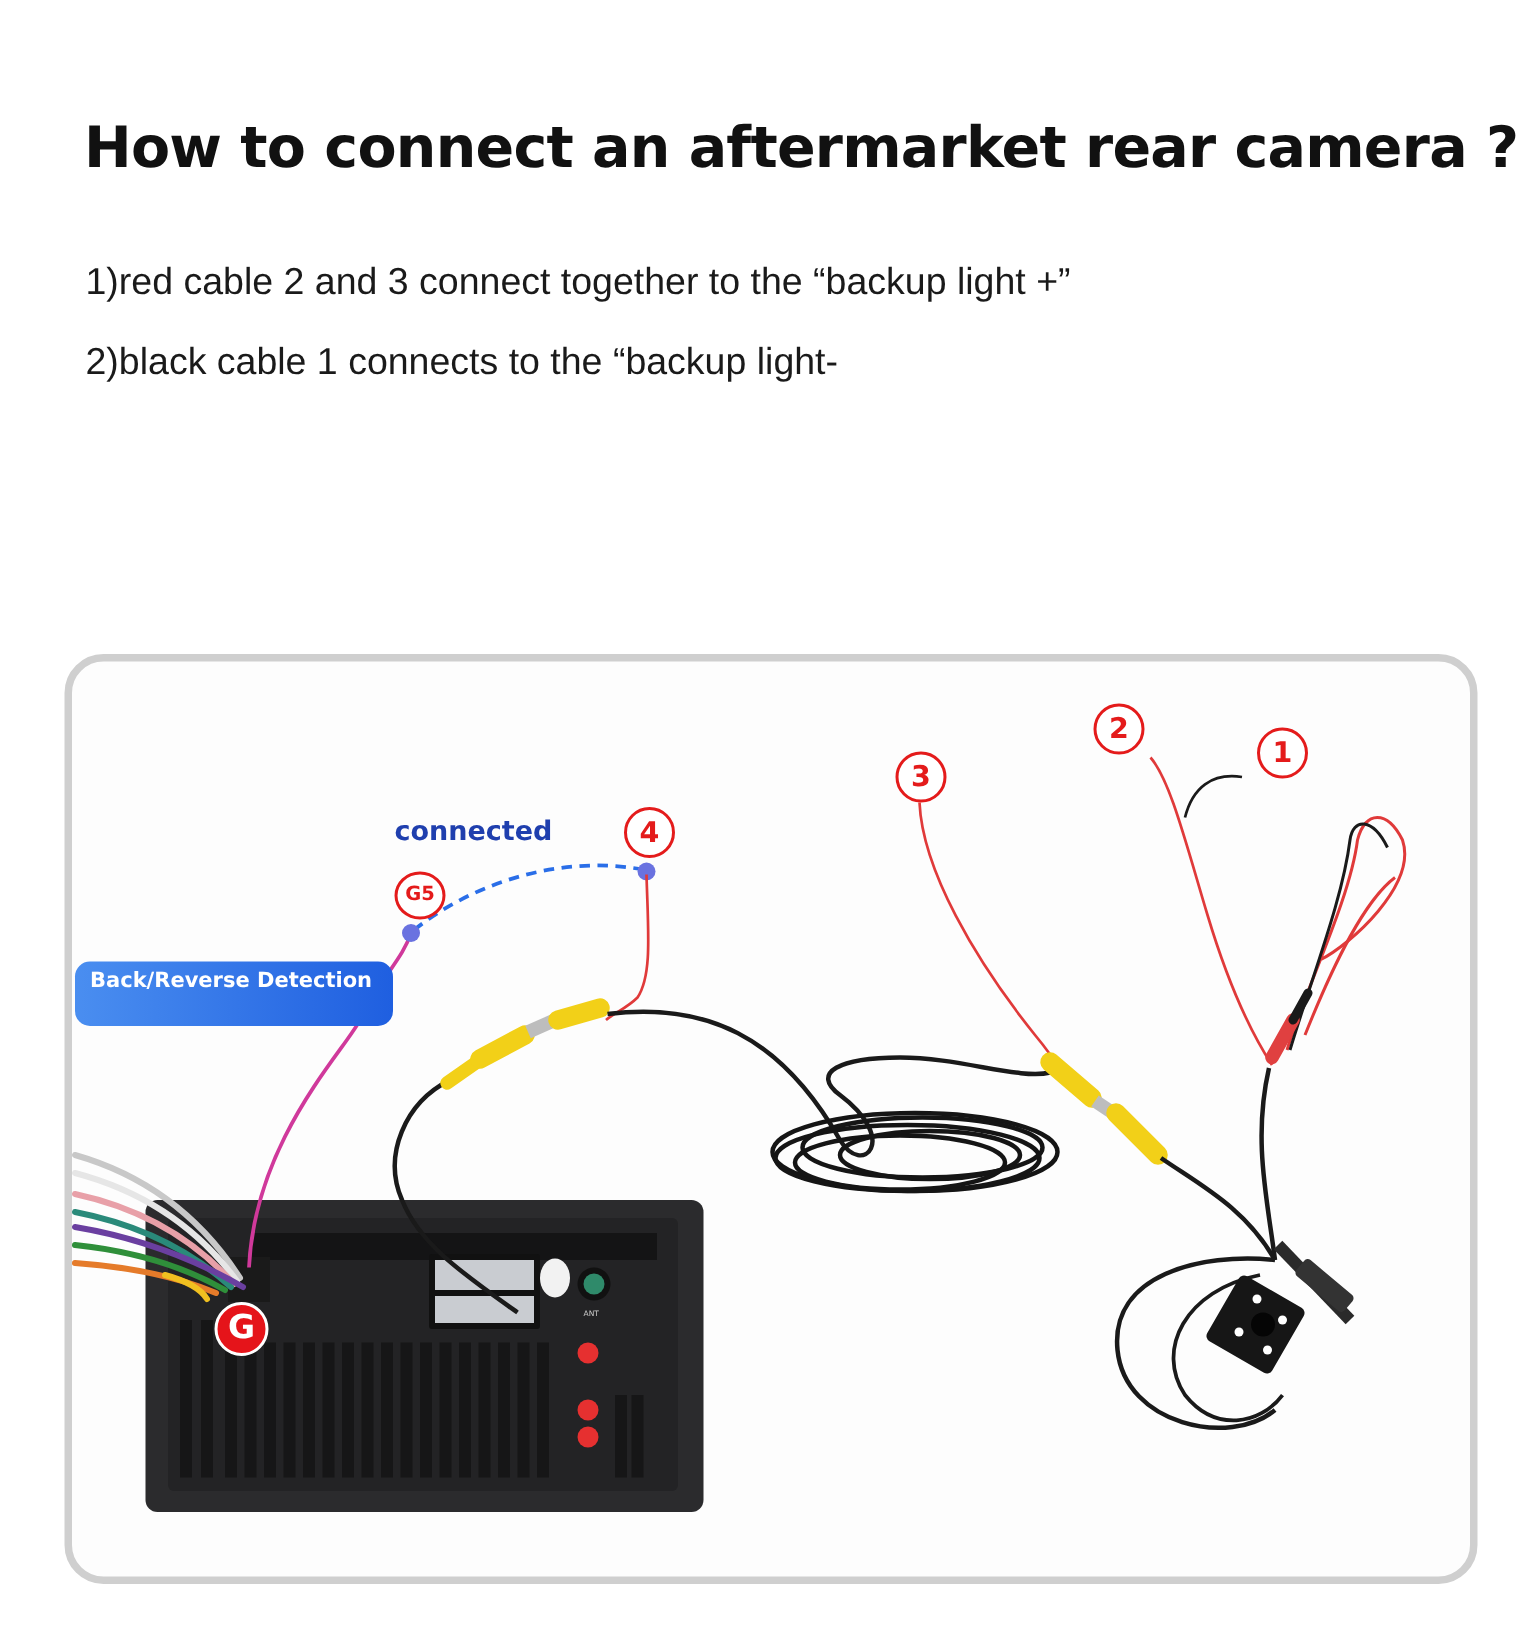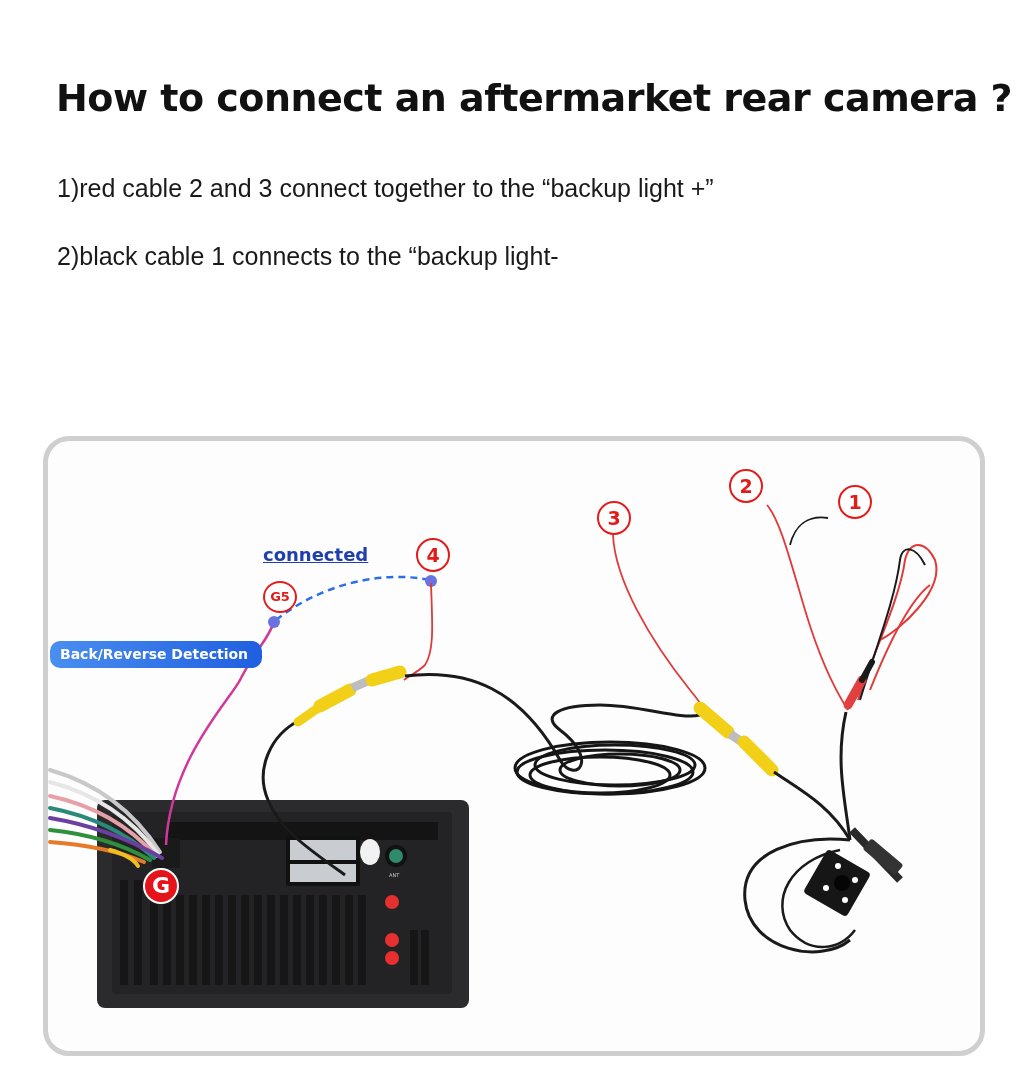--- a/index.html
+++ b/index.html
@@ -1,25 +1,25 @@
 <!DOCTYPE html>
 <html><head>
 <meta charset="utf-8">
 <style>
   html,body{margin:0;padding:0;background:#ffffff;}
   body{width:1024px;height:1092px;position:relative;overflow:hidden;font-family:"DejaVu Sans",sans-serif;color:#111;}
   .title{position:absolute;left:56px;top:76px;font-family:"DejaVu Sans",sans-serif;font-weight:bold;font-size:38px;letter-spacing:-0.5px;color:#111;white-space:nowrap;}
   .steps{position:absolute;left:57px;top:168px;width:900px;font-family:"Liberation Sans",sans-serif;font-size:25px;color:#1a1a1a;}
   .steps div{line-height:40px;}
-  .step1{margin-bottom:28px;}
+  .step1{margin-bottom:13px;}
   .step2{margin-bottom:2px;}
   .frame{position:absolute;left:43px;top:436px;width:932px;height:610px;border:5px solid #cfcfcf;border-radius:26px;background:#fdfdfd;}
   svg.diag{position:absolute;left:0;top:0;}
-  .badge{position:absolute;left:50px;top:641px;height:27px;padding:0 14px 0 10px;border-radius:10px;background:linear-gradient(90deg,#4a8ef0,#1f5fe0);color:#fff;font-family:"DejaVu Sans",sans-serif;font-weight:bold;font-size:14px;line-height:27px;white-space:nowrap;}
-  .connected{position:absolute;left:263px;top:544px;color:#1f3fae;font-family:"DejaVu Sans",sans-serif;font-weight:bold;font-size:18px;text-decoration:underline;}
+  .badge{position:absolute;left:50px;top:641px;height:27px;padding:0 14px 16px 10px;border-radius:10px;background:linear-gradient(90deg,#4a8ef0,#1f5fe0);color:#fff;font-family:"DejaVu Sans",sans-serif;font-weight:bold;font-size:14px;line-height:27px;white-space:nowrap;}
+  .connected{position:absolute;left:263px;top:544px;color:#1f3fae;font-family:"DejaVu Sans",sans-serif;font-weight:bold;font-size:18px;}
   .num{position:absolute;width:30px;height:30px;border:2.5px solid #e41b1b;border-radius:50%;color:#e41b1b;font-family:"DejaVu Sans",sans-serif;font-weight:bold;font-size:19px;text-align:center;line-height:30px;background:#fff;}
   .num.small{font-size:13px;width:30px;height:28px;line-height:28px;}
   .gbadge{position:absolute;left:143px;top:868px;width:32px;height:32px;border-radius:50%;background:#e5141a;color:#fff;font-family:"DejaVu Sans",sans-serif;font-weight:bold;font-size:22px;text-align:center;line-height:32px;border:2px solid #fff;}
 </style>
 </head>
 <body>
 
 <div class="title">How to connect an aftermarket rear camera ?</div>
 
 <div class="steps">

